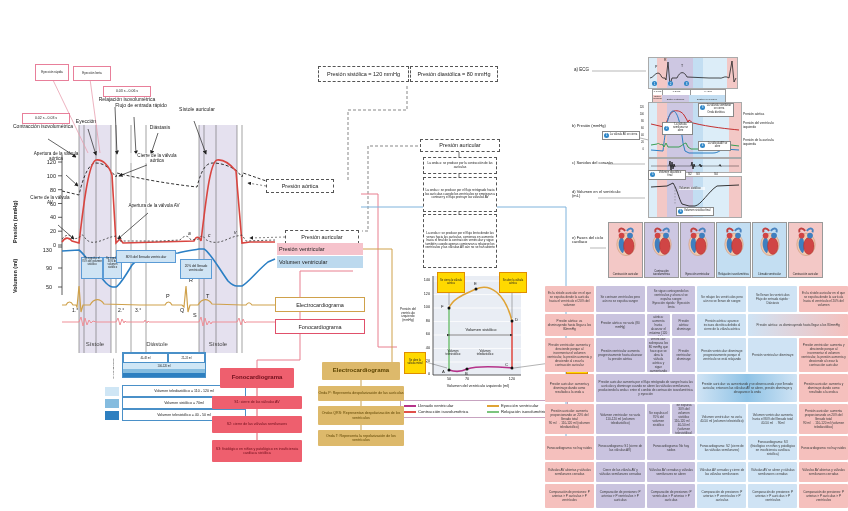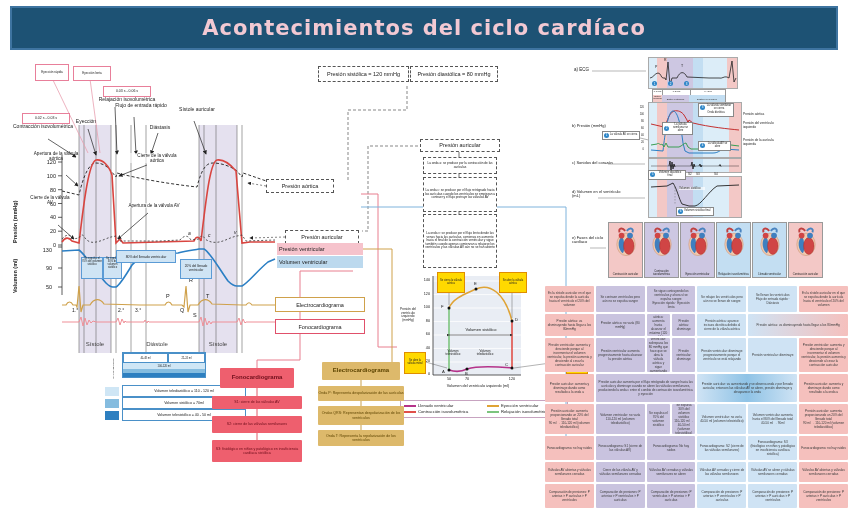--- a/index.html
+++ b/index.html
@@ -44,23 +44,20 @@
   .sw1{background:#cfe6f5;}.sw2{background:#85bcdf;}.sw3{background:#2d7fc0;}
   .legbox{border:1px solid #4a90c8;background:#fff;font-size:3.6px;display:flex;align-items:center;justify-content:center;}
   .pvleg{font-size:4.2px;display:flex;align-items:center;gap:2px;line-height:1;}
   .pvleg .ln{width:12px;height:2px;flex:none;}
 </style>
 </head>
 <body>
 
 <div id="stage">
 
-  <div class="abs" style="left:10px;top:6px;width:824px;height:40px;background:#1d5274;border:2px solid #3e74a0;display:flex;align-items:center;justify-content:center;">
-    <div style="color:#f2c9d3;font-size:21px;font-weight:bold;font-family:'DejaVu Sans',sans-serif;letter-spacing:1px;">Acontecimientos del ciclo cardíaco</div>
-  </div>
 
   <svg class="abs" style="left:0;top:0;z-index:1;pointer-events:none;" width="848" height="511">
     <path d="M407,86 V110 H348 V180" fill="none" stroke="#555" stroke-width="0.7" stroke-dasharray="3,2"></path>
     <path d="M428,146 H368 V231 H362" fill="none" stroke="#555" stroke-width="0.7" stroke-dasharray="3,2"></path>
     <path d="M459,150 V157 M459,172 V177 M459,210 V214" stroke="#333" stroke-width="0.7"></path>
     <path d="M361,194 H378 V347 H397" fill="none" stroke="#e87f8f" stroke-width="1"></path>
     <path d="M361,207 H566 V456" fill="none" stroke="#7fb3dc" stroke-width="1"></path>
     <path d="M353,249 H392 V364" fill="none" stroke="#cfa14b" stroke-width="1"></path>
     <path d="M353,271 H300 V360 H257 V368" fill="none" stroke="#e87f8f" stroke-width="1"></path>
     <path d="M257,388 V396 M257,409 V416 M257,433 V440" stroke="#e05a68" stroke-width="1"></path>

